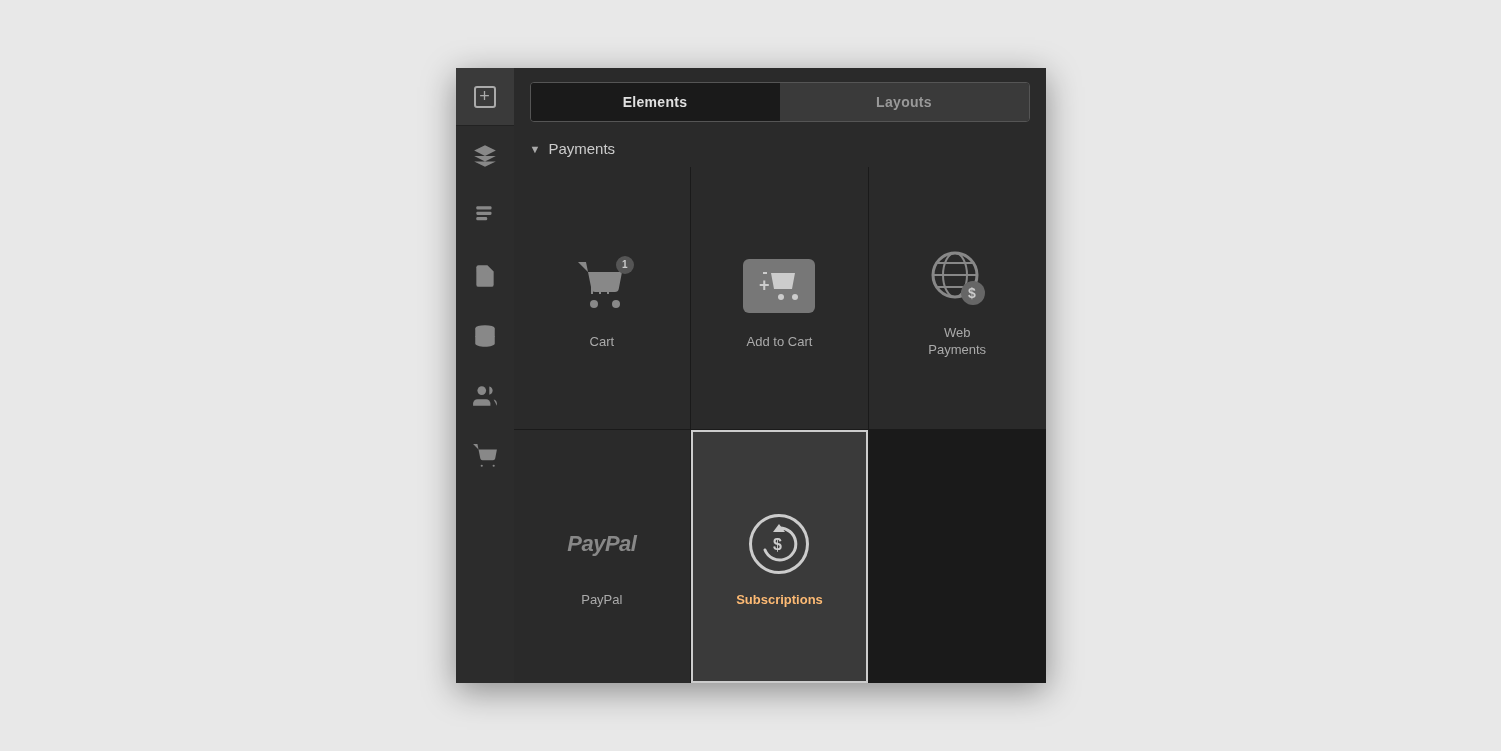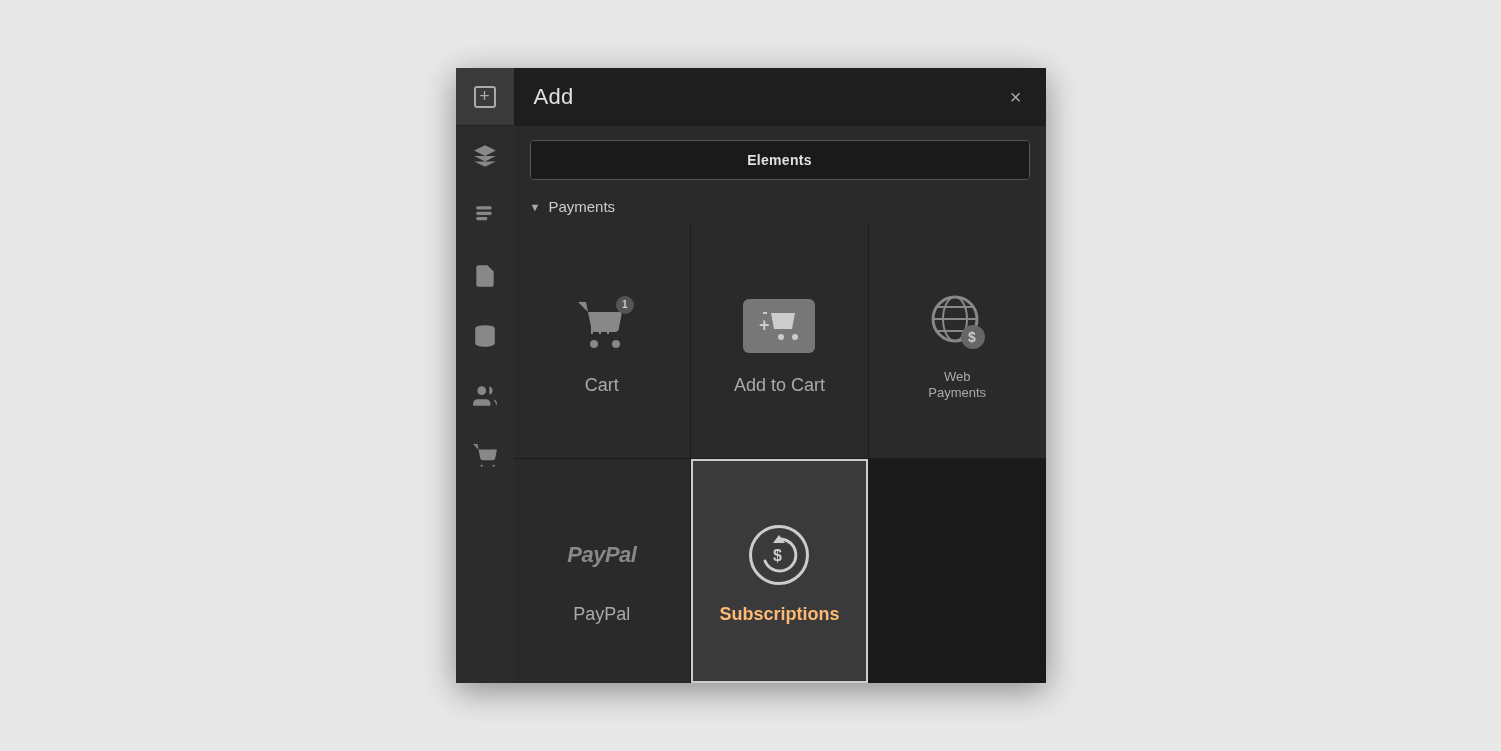--- a/index.html
+++ b/index.html
@@ -178,21 +178,21 @@
       height: 72px;
       display: flex;
       align-items: center;
       justify-content: center;
       margin-bottom: 12px;
       position: relative;
     }
 
     .item-label {
       color: #aaa;
-      font-size: 18px;
+      font-size: 13px;
       text-align: center;
       line-height: 1.3;
     }
 
     .grid-item.selected .item-label {
       color: #fdba74;
       font-weight: 600;
     }
 
     
@@ -299,28 +299,27 @@
       <svg viewBox="0 0 24 24">
         <circle cx="9" cy="21" r="1"></circle>
         <circle cx="20" cy="21" r="1"></circle>
         <path d="M1 1h4l2.68 13.39a2 2 0 002 1.61h9.72a2 2 0 002-1.61L23 6H6"></path>
       </svg>
     </div>
   </div>
 
   <div class="main-panel">
 
-    <div class="panel-header">
-      <span class="panel-title">Add</span>
-      <button class="close-btn">×</button>
-    </div>
 
     <div class="tabs-row">
       <div class="tab active">
         <span>Elements</span>
+      </div>
+      <div class="tab inactive">
+        <span>Layouts</span>
       </div>
     </div>
 
     <div class="section-header">
       <span class="chevron">▼</span>
       <span>Payments</span>
     </div>
 
     <div class="elements-grid">
 

